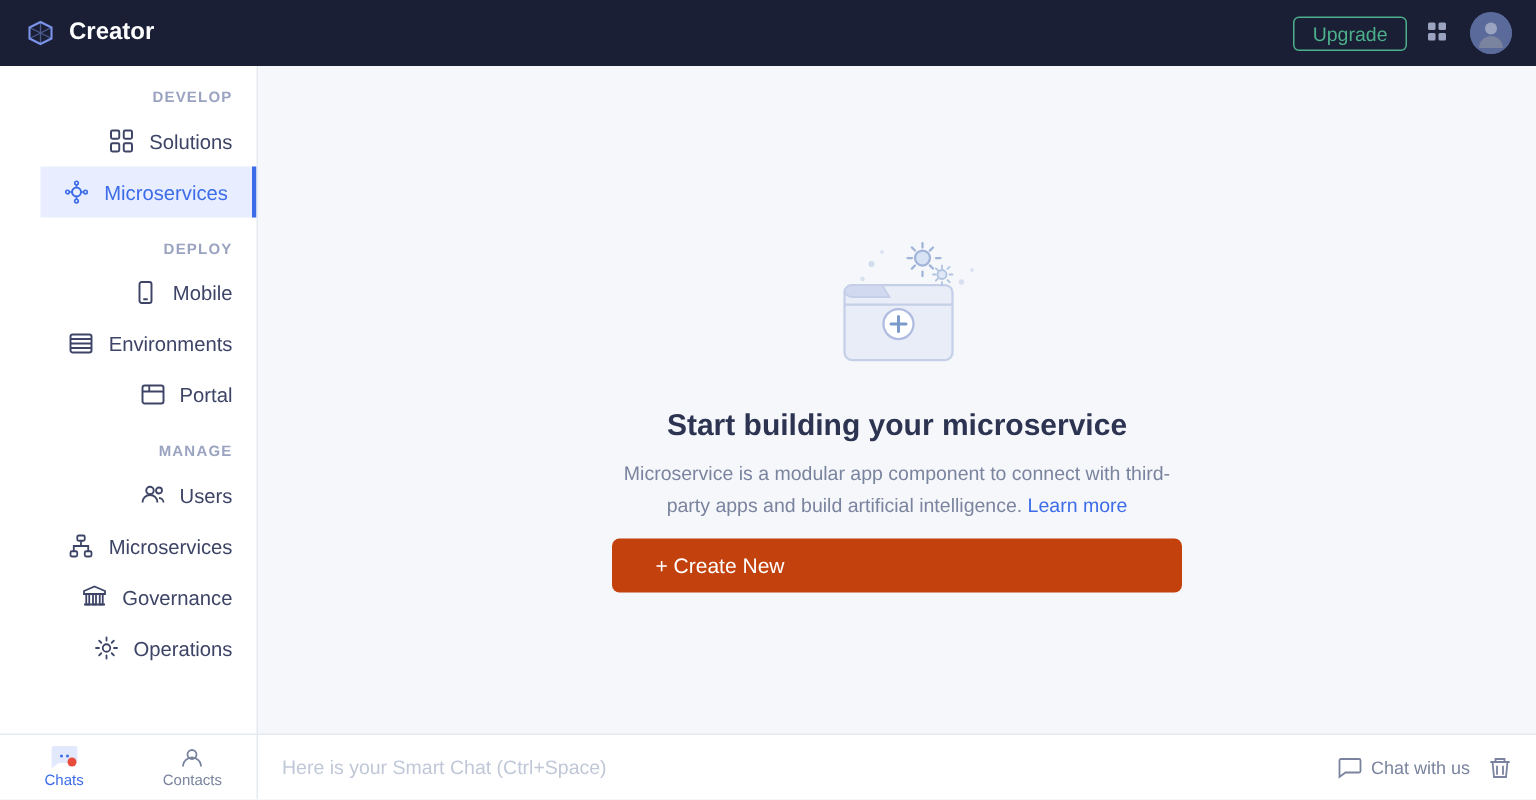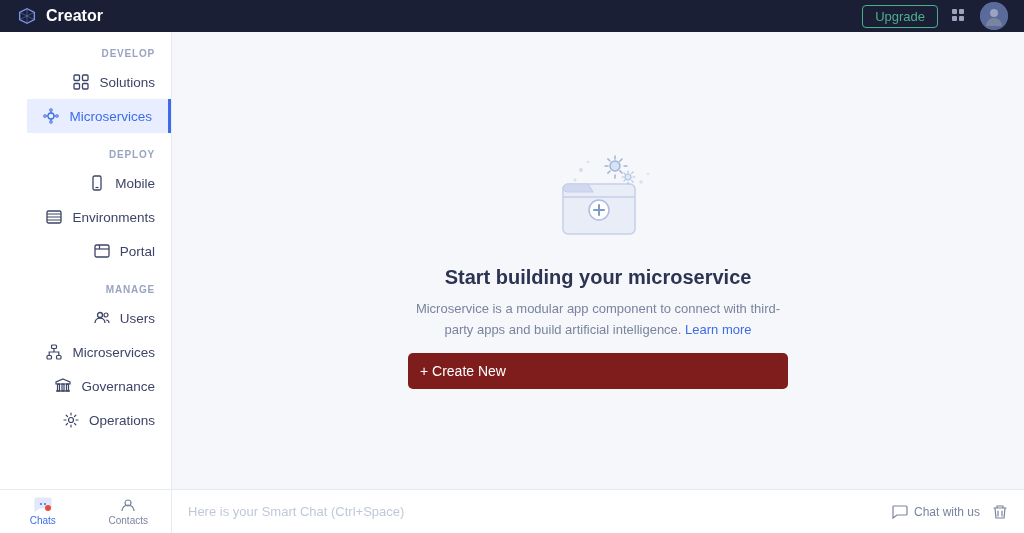--- a/index.html
+++ b/index.html
@@ -1,21 +1,21 @@
 <!DOCTYPE html>
 <html><head>
   <meta charset="utf-8">
   <style>
     * { box-sizing: border-box; margin: 0; padding: 0; }
     body { font-family: -apple-system, BlinkMacSystemFont, 'Segoe UI', sans-serif; background: #f0f2f7; display: flex; flex-direction: column; height: 533px; overflow: hidden; }
 
     
     .topbar {
       background: #1a1f36;
-      height: 32px;
+      height: 44px;
       display: flex;
       align-items: center;
       padding: 0 16px;
       justify-content: space-between;
       flex-shrink: 0;
     }
     .topbar-logo {
       display: flex;
       align-items: center;
       gap: 8px;
@@ -140,25 +140,25 @@
       font-size: 13px;
       color: #7a849e;
       line-height: 1.6;
       margin-bottom: 12px;
     }
     .empty-state-desc a {
       color: #3d6ce8;
       text-decoration: none;
     }
     .create-btn {
-      background: #7f1d1d;
+      background: #c2410c;
       color: white;
       border: none;
       border-radius: 5px;
-      padding: 10px 12px;
+      padding: 10px 29px;
       font-size: 14px;
       font-weight: 500;
       cursor: pointer;
       display: flex;
       align-items: center;
       gap: 6px;
     }
 
     
     .bottombar {

